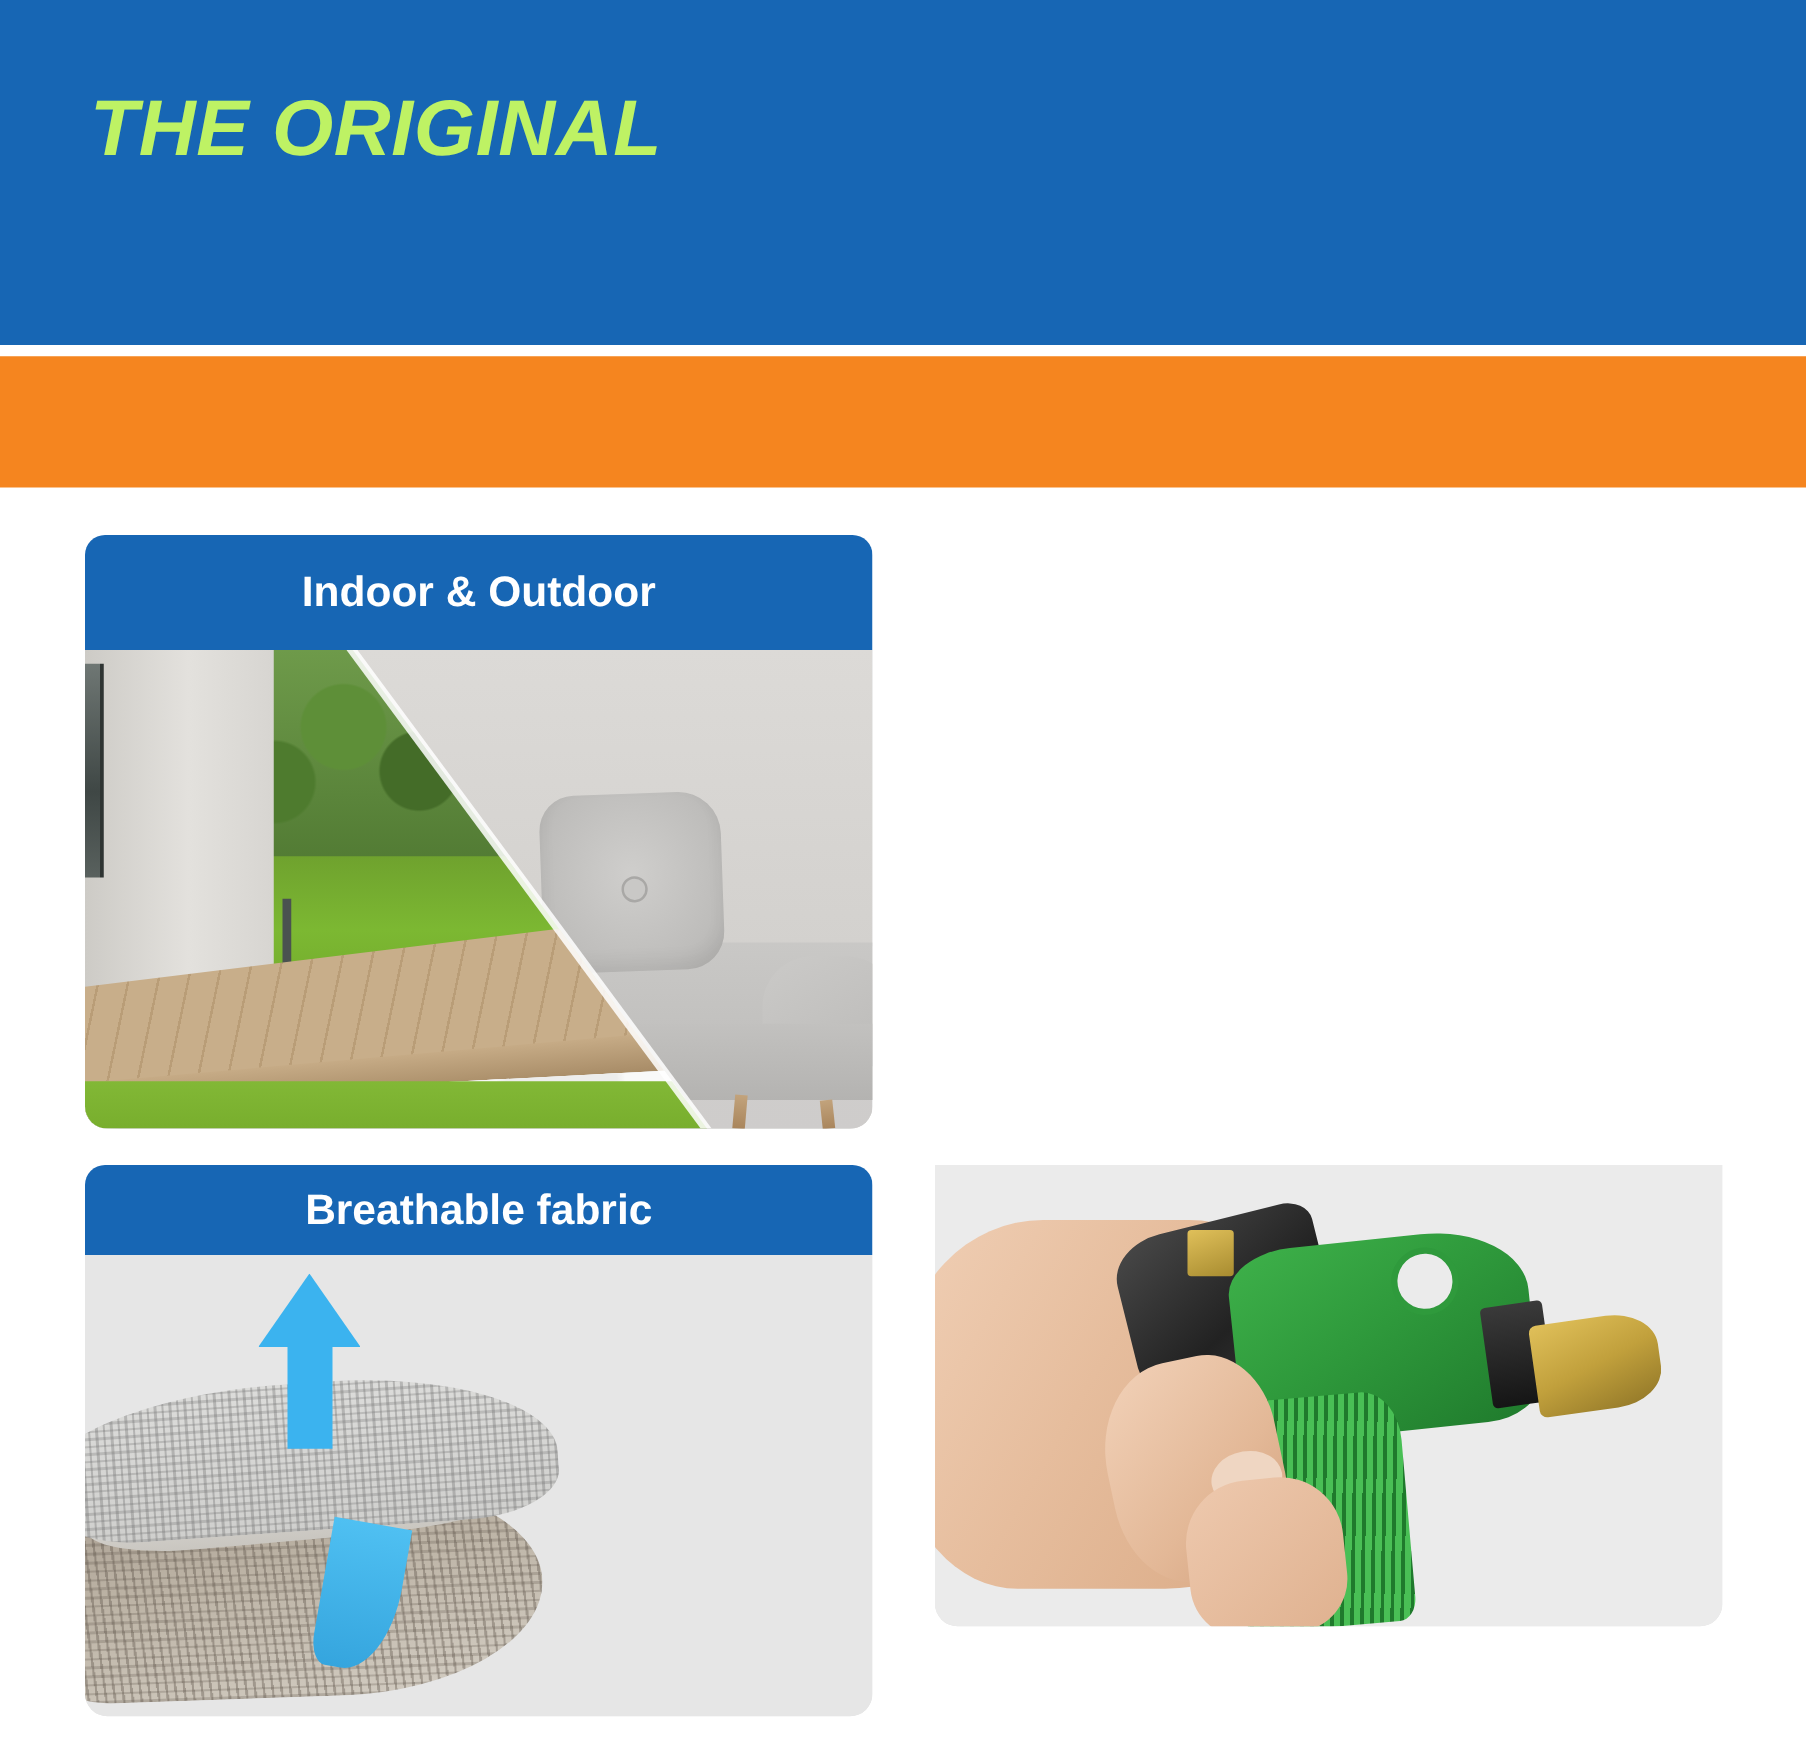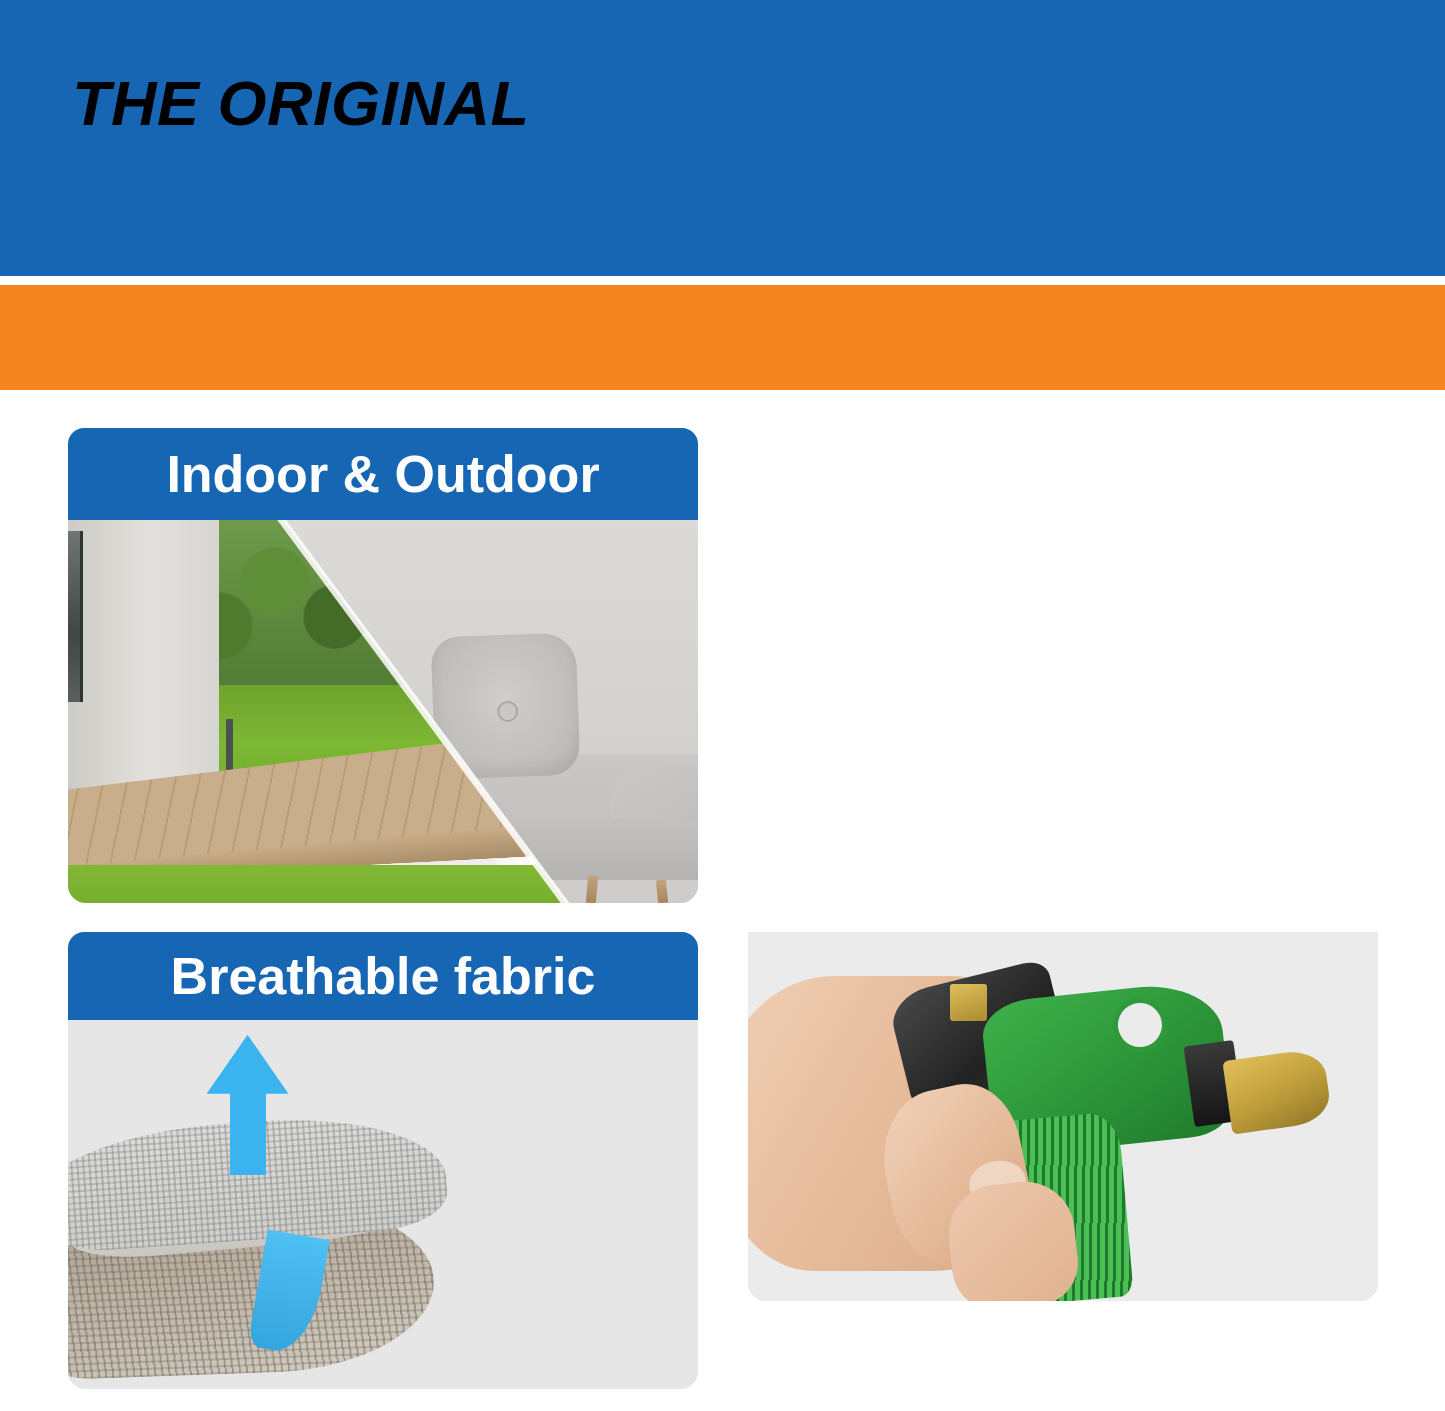--- a/index.html
+++ b/index.html
@@ -21,21 +21,21 @@
     width: 1445px;
     height: 276px;
     background: #1766b4;
     box-sizing: border-box;
     padding-left: 72px;
   }
   .header-line1 {
     position: absolute;
     left: 72px;
     top: 72px;
-    color: #000000;
+    color: #bef264;
     font-size: 63px;
     font-weight: bold;
     font-style: italic;
     letter-spacing: 0.5px;
     line-height: 1;
     white-space: nowrap;
   }
   .header-line2 {
     position: absolute;
     left: 72px;
@@ -94,24 +94,24 @@
 
   .card-head {
     position: relative;
     height: 92px;
     background: #1766b4;
     border-radius: 16px 16px 0 0;
     display: flex;
     align-items: center;
     justify-content: center;
   }
-  .card.r2 .card-head { height: 88px; }
+  .card.r2 .card-head { height: 72px; }
   .card-head-label {
     color: #ffffff;
-    font-size: 52px;
+    font-size: 34px;
     font-weight: bold;
     line-height: 1;
     white-space: nowrap;
     text-align: right;
   }
   .card-body {
     position: relative;
     background: #e3e3e3;
     height: 383px;
     overflow: hidden;

